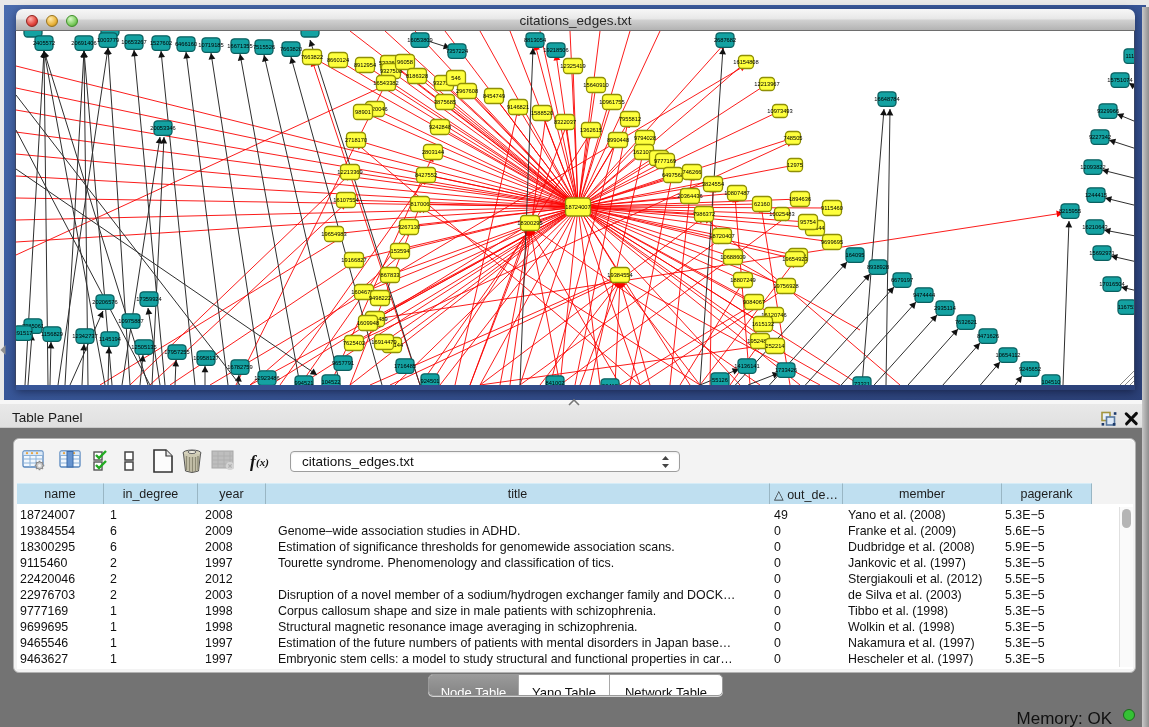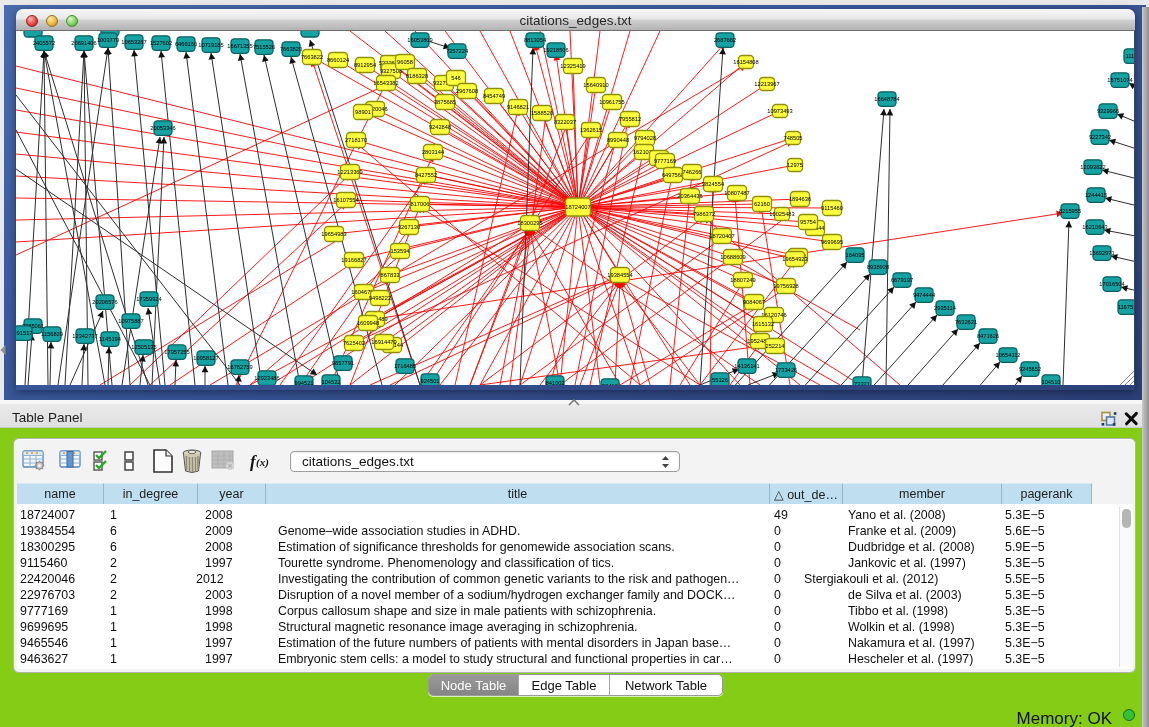--- a/index.html
+++ b/index.html
@@ -9,21 +9,21 @@
 #rightedge { position:absolute; left:1142px; top:7px; width:7px; height:720px;
   background:linear-gradient(90deg,#c9c9c9,#8f8f8f); z-index:50; }
 #netwin { position:absolute; left:12px; top:4px; width:1119px; height:381px;
   border-radius:7px 7px 0 0; box-shadow:0 2px 8px rgba(0,0,20,.45); }
 #titlebar { position:absolute; left:0; top:0; width:1119px; height:22px;
   border-radius:7px 7px 0 0; border-bottom:1px solid #6e6e6e;
   background:linear-gradient(#f7f7f7 0%,#e8e8e8 45%,#cfcfcf 55%,#b3b3b3 100%); }
 #titlebar .title { position:absolute; width:100%; text-align:center; top:4px;
   font-size:13.5px; color:#262626; }
 .tl { position:absolute; top:6.4px; width:12px; height:12px; border-radius:50%; }
-#tablepanel { position:absolute; left:0; top:400px; width:1149px; height:327px; background:#84cc16; }
+#tablepanel { position:absolute; left:0; top:400px; width:1149px; height:327px; background:#737373; }
 #tphead { position:absolute; left:0; top:0; width:1149px; height:28px; background:#f7f7f7; }
 #tpband { position:absolute; left:0; top:4px; width:1149px; height:24px;
   background:linear-gradient(#e9e9e9,#e0e0e0); border-bottom:1px solid #c9c9c9; }
 #tphead .lbl { position:absolute; left:12px; top:10px; font-size:13.5px; color:#1a1a1a; }
 #innerpanel { position:absolute; left:13px; top:38px; width:1123px; height:235px;
   background:#f3f3f3; border:1px solid #b2b2b2; border-radius:6px;
   box-shadow:inset 0 1px 0 #fff; }
 #dropdown { position:absolute; left:276px; top:12px; width:390px; height:21px; background:#fff;
   border:1px solid #9d9d9d; border-radius:4px; font-size:13.5px; color:#111;
   padding:2px 0 0 11px; box-shadow:inset 0 1px 2px rgba(0,0,0,.08); }
@@ -33,21 +33,21 @@
 .trow { position:absolute; left:0; height:16px; width:1120px; font-size:12.4px; color:#101010; }
 .trow span { position:absolute; top:1px; white-space:nowrap; }
 #tbody { position:absolute; left:0; top:0; width:1149px; height:727px; }
 #scrollbar { position:absolute; left:1119px; top:107px; width:14px; height:160px;
   background:#fafafa; border-left:1px solid #e0e0e0; }
 #thumb { position:absolute; left:2px; top:2px; width:9px; height:19px; background:#b5b5b5;
   border-radius:5px; }
 #tabs { position:absolute; left:428px; top:274px; height:22px; display:flex;
   border:1px solid #9a9a9a; border-radius:5px; overflow:hidden;
   background:#fff; box-shadow:0 1px 0 rgba(255,255,255,.7); }
-.tab { font-size:13px; padding-top:3px; text-align:center; color:#111; border-right:1px solid #a8a8a8; }
+.tab { font-size:13px; padding-top:10px; text-align:center; color:#111; border-right:1px solid #a8a8a8; }
 .tab.sel { background:linear-gradient(#9a9a9a,#858585); color:#fff; }
 #memory { position:absolute; right:37px; top:309px; font-size:17px; color:#111; }
 #memdot { position:absolute; right:14px; top:308.5px; width:12px; height:12px; border-radius:50%;
   background:#35c135; border:1.5px solid #1c681c; }
 </style></head>
 <body>
 <div id="app">
  <div id="mdi">
   <div id="netwin">
    <div id="titlebar">
@@ -905,24 +905,23 @@
           <span style="left:110px">2</span>
           <span style="left:205px">1997</span>
 <span style="left:278px">Tourette syndrome. Phenomenology and classification of tics.</span>
           <span style="left:774px">0</span>
           <span style="left:848px">Jankovic et al. (1997)</span>
 <span style="left:1005px">5.3E−5</span>
         </div>
 <div class="trow" style="top:171px">
 <span style="left:20px">22420046</span>
           <span style="left:110px">2</span>
-          <span style="left:196px">2012</span>
-<span style="left:278px">Investigating the contribution of common genetic variants to the risk and pathogen…</span>
+          <span style="left:205px">2012</span>
           <span style="left:774px">0</span>
-          <span style="left:804px">Stergiakouli et al. (2012)</span>
+          <span style="left:848px">Stergiakouli et al. (2012)</span>
 <span style="left:1005px">5.5E−5</span>
         </div>
 <div class="trow" style="top:187px">
 <span style="left:20px">22976703</span>
           <span style="left:110px">2</span>
           <span style="left:205px">2003</span>
 <span style="left:278px">Disruption of a novel member of a sodium/hydrogen exchanger family and DOCK…</span>
           <span style="left:774px">0</span>
           <span style="left:848px">de Silva et al. (2003)</span>
 <span style="left:1005px">5.3E−5</span>
@@ -962,21 +961,21 @@
           <span style="left:774px">0</span>
           <span style="left:848px">Hescheler et al. (1997)</span>
 <span style="left:1005px">5.3E−5</span>
         </div>
    </div>
    <div id="scrollbar">
         <div id="thumb"></div>
       </div>
    <div id="tabs">
      <div class="tab sel" style="width:90px">Node Table</div>
-     <div class="tab" style="width:91px">Edge Table</div>
+     <div class="tab" style="width:91px">Yano Table</div>
      <div class="tab" style="border-right:none;width:112px">Network Table</div>
    </div>
    <div id="memory">Memory: OK</div>
    <div id="memdot"></div>
  </div>
 </div>
 <svg style="position:absolute;left:0px;top:344px" width="6" height="12" viewBox="0 0 6 12">
     <path d="M5.5 1 L0.5 6 L5.5 11 Z" fill="#8f8f8f"></path>
   </svg>
 </body></html>

